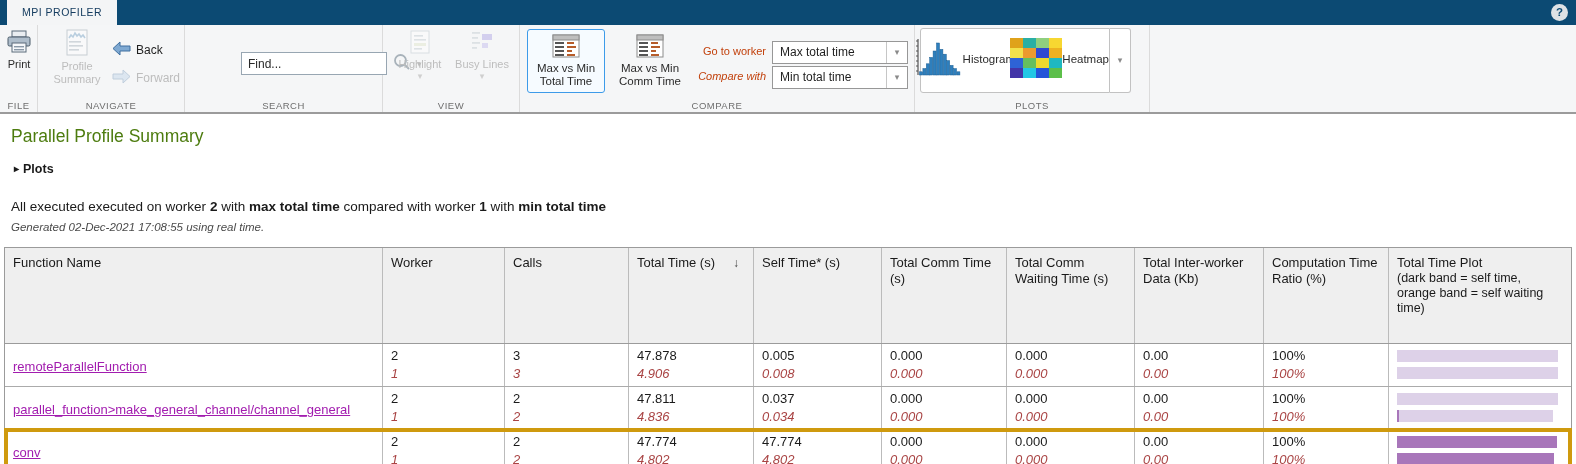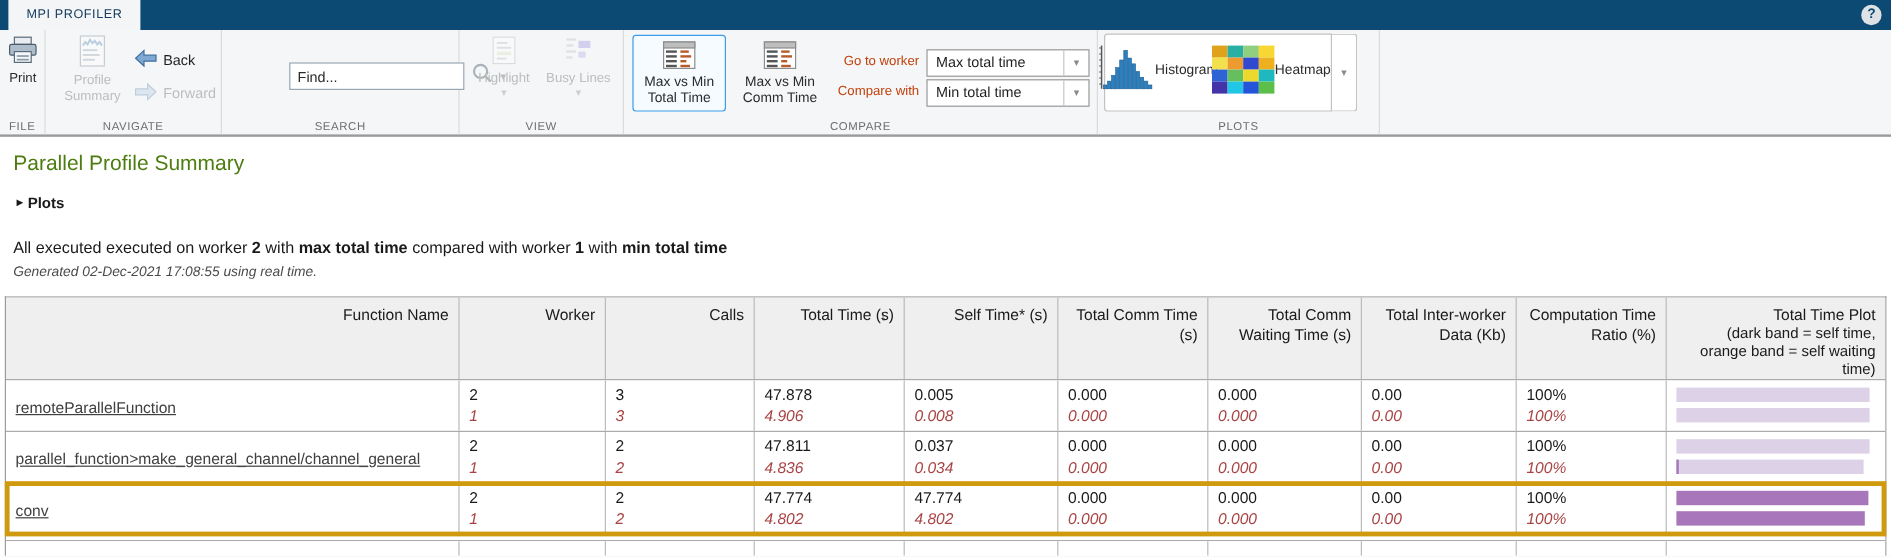--- a/index.html
+++ b/index.html
@@ -53,32 +53,32 @@
   .title { position:absolute; left:11px; top:126px; font-size:17.5px; color:#4d7c0f; }
   .plotstoggle { position:absolute; left:14px; top:162px; font-size:12.5px; font-weight:bold; color:#1A1A1A; }
   .plotstoggle .tri { font-size:10px; margin-right:4px; position:relative; top:-1px; }
   .summaryline { position:absolute; left:11px; top:199px; font-size:13.5px; color:#1A1A1A; }
   .summaryline b { font-weight:bold; }
   .genline { position:absolute; left:11px; top:221px; font-size:11.5px; font-style:italic; color:#4A4A4A; }
 
   
   .tbl { position:absolute; left:4px; top:247px; width:1568px;
          border:1px solid #9B9B9B; border-bottom:none; --cols:378px 122px 124px 125px 128px 125px 128px 129px 125px 1fr; }
-  .hrow { display:grid; grid-template-columns:var(--cols); background:#EFEFEF; border-bottom:1px solid #9B9B9B; height:69px;text-align:right; }
+  .hrow { display:grid; grid-template-columns:var(--cols); background:#EFEFEF; border-bottom:1px solid #9B9B9B; height:96px; }
   .hcell { position:relative; padding:7px 8px 0 8px; font-size:13px; color:#1A1A1A; line-height:16px;
            border-right:1px solid #BBBBBB; overflow:hidden; }
   .hcell:last-child { border-right:none; }
   .hnote { font-size:12.5px; line-height:15px; }
   .sort { position:absolute; right:14px; top:7px; font-size:12px; color:#444; }
   .drow { position:relative; display:grid; grid-template-columns:var(--cols); border-bottom:1px solid #ABABAB;
           height:43px; background:#fff; }
   .dcell { padding:3px 8px 0 8px; font-size:13px; border-right:1px solid #BBBBBB; overflow:hidden; }
   .dcell:last-child { border-right:none; }
   .fncell { display:flex; align-items:center; }
-  a.fn { color:#404040; text-decoration:underline; font-size:13px; cursor:pointer; }
+  a.fn { color:#a21caf; text-decoration:underline; font-size:13px; cursor:pointer; }
   .l1 { color:#1A1A1A; line-height:18px; }
   .l2 { color:#A94444; font-style:italic; line-height:18px; }
   .outline { position:absolute; left:-1px; right:-1px; top:-2px; bottom:-2px;
              border:4px solid #CF9A0E; pointer-events:none; z-index:5; }
   .barcell { padding-top:4px; }
   .bar { position:relative; height:12px; margin:2px 0 5px 0; }
   .bar .lead { position:absolute; left:0; top:0; bottom:0; }
   .spacer { height:5px; border-bottom:1px solid #ABABAB; background:#fff; }
   .partial { display:grid; grid-template-columns:var(--cols); height:12px; background:#fff; }
   .pcell { border-right:1px solid #BBBBBB; }
@@ -228,21 +228,21 @@
         <div class="btnlabel" style="font-size:11.5px;">
           <div>Max vs Min</div>
           <div>Comm Time</div>
         </div>
       </div>
       <div class="ddlabel" style="left:162px;top:20px;">Go to worker</div>
       <div class="dd" style="left:252px;top:16px;">
         <span class="val">Max total time</span>
         <span class="caretbox caret">▾</span>
       </div>
-      <div class="ddlabel" style="left:162px;top:45px;">Compare with</div>
+      <div class="ddlabel" style="left:162px;top:45px;font-style:italic;">Compare with</div>
       <div class="dd" style="left:252px;top:41px;">
         <span class="val">Min total time</span>
         <span class="caretbox caret">▾</span>
       </div>
       <div class="seclabel">COMPARE</div>
     </div>
 
     <div class="section" style="left:915px;width:235px;border-right:1px solid #DBDBDB;">
       <div class="gallery">
         <div class="gitem">

